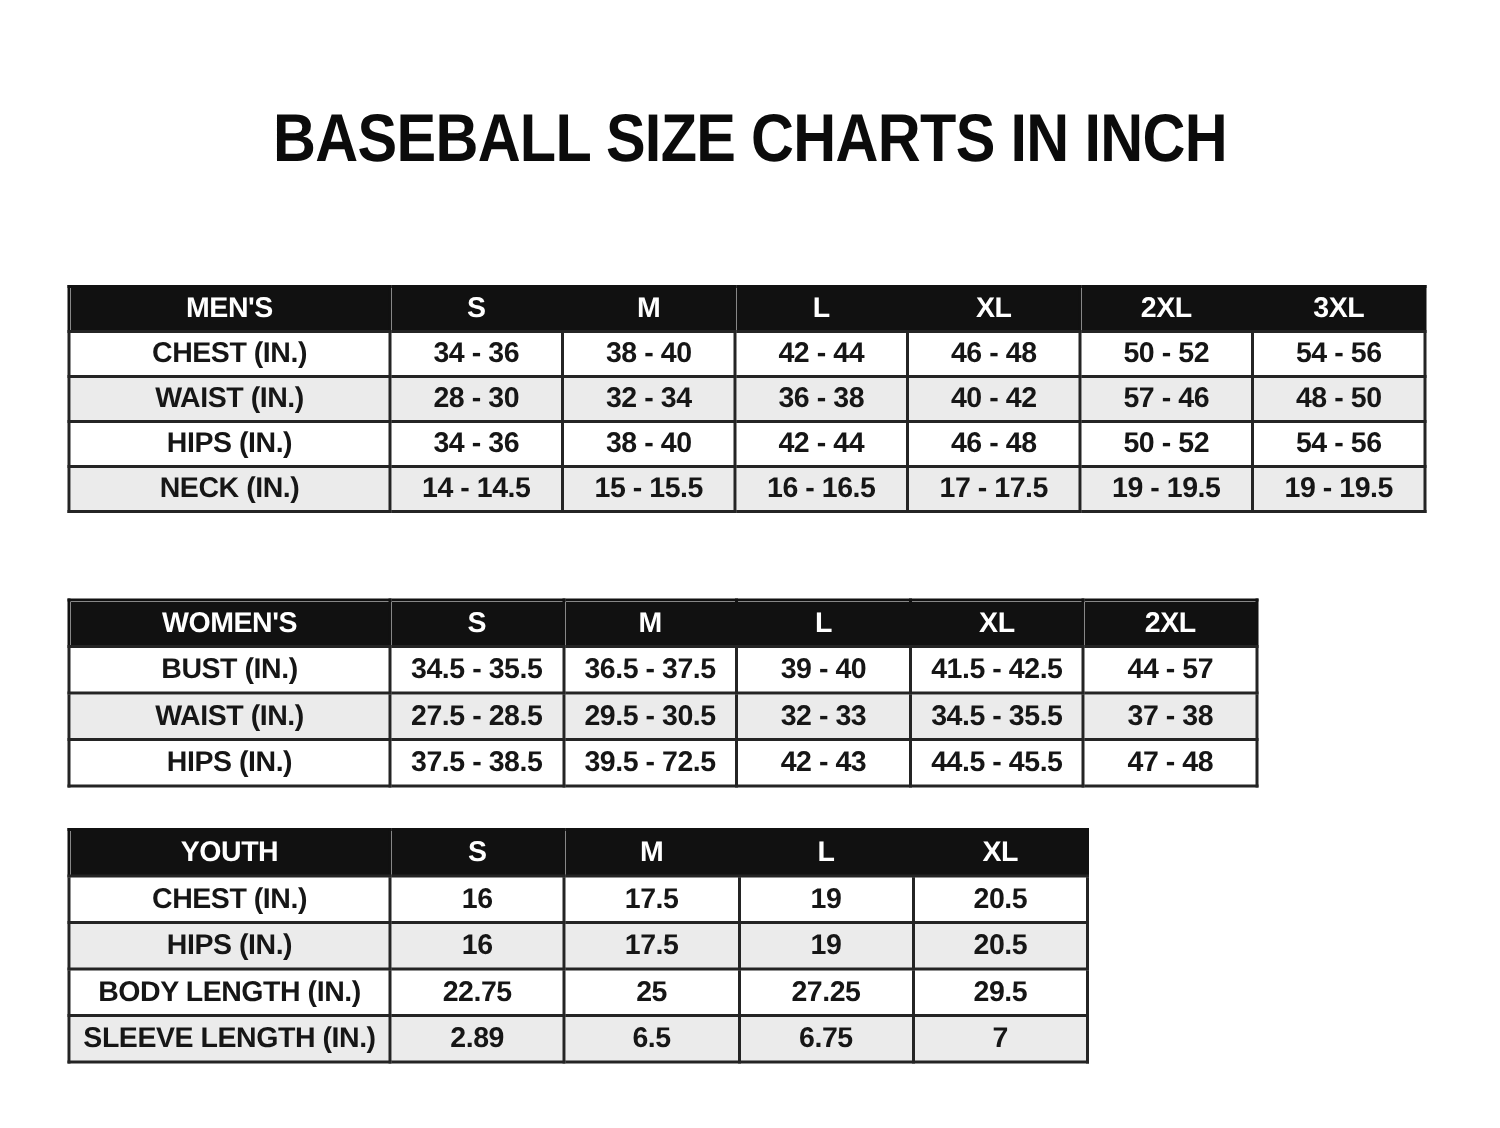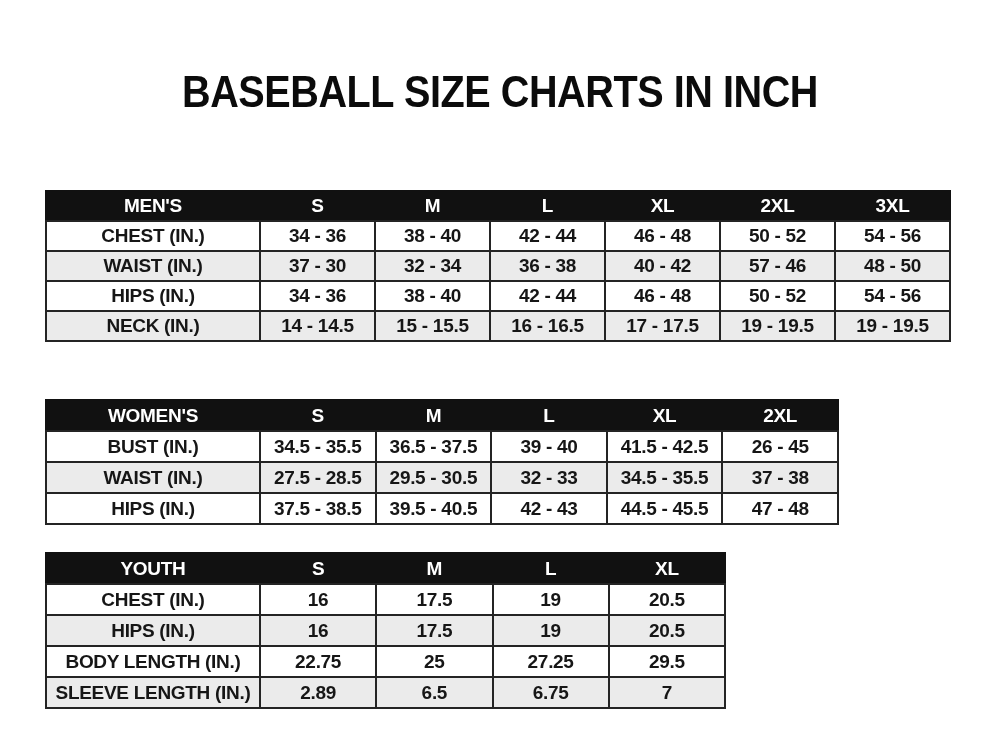--- a/index.html
+++ b/index.html
@@ -80,21 +80,21 @@
         <td>CHEST (IN.)</td>
         <td>34 - 36</td>
         <td>38 - 40</td>
         <td>42 - 44</td>
         <td>46 - 48</td>
         <td>50 - 52</td>
         <td>54 - 56</td>
       </tr>
       <tr>
         <td>WAIST (IN.)</td>
-        <td>37 - 30</td>
+        <td>28 - 30</td>
         <td>32 - 34</td>
         <td>36 - 38</td>
         <td>40 - 42</td>
         <td>57 - 46</td>
         <td>48 - 50</td>
       </tr>
       <tr>
         <td>HIPS (IN.)</td>
         <td>34 - 36</td>
         <td>38 - 40</td>
@@ -126,34 +126,34 @@
         <th>2XL</th>
       </tr>
     </thead>
     <tbody>
       <tr>
         <td>BUST (IN.)</td>
         <td>34.5 - 35.5</td>
         <td>36.5 - 37.5</td>
         <td>39 - 40</td>
         <td>41.5 - 42.5</td>
-        <td>26 - 45</td>
+        <td>44 - 57</td>
       </tr>
       <tr>
         <td>WAIST (IN.)</td>
         <td>27.5 - 28.5</td>
         <td>29.5 - 30.5</td>
         <td>32 - 33</td>
         <td>34.5 - 35.5</td>
         <td>37 - 38</td>
       </tr>
       <tr>
         <td>HIPS (IN.)</td>
         <td>37.5 - 38.5</td>
-        <td>39.5 - 40.5</td>
+        <td>39.5 - 72.5</td>
         <td>42 - 43</td>
         <td>44.5 - 45.5</td>
         <td>47 - 48</td>
       </tr>
     </tbody>
   </table>
 
 <table class="size-table" id="t-youth">
     <thead>
       <tr>

